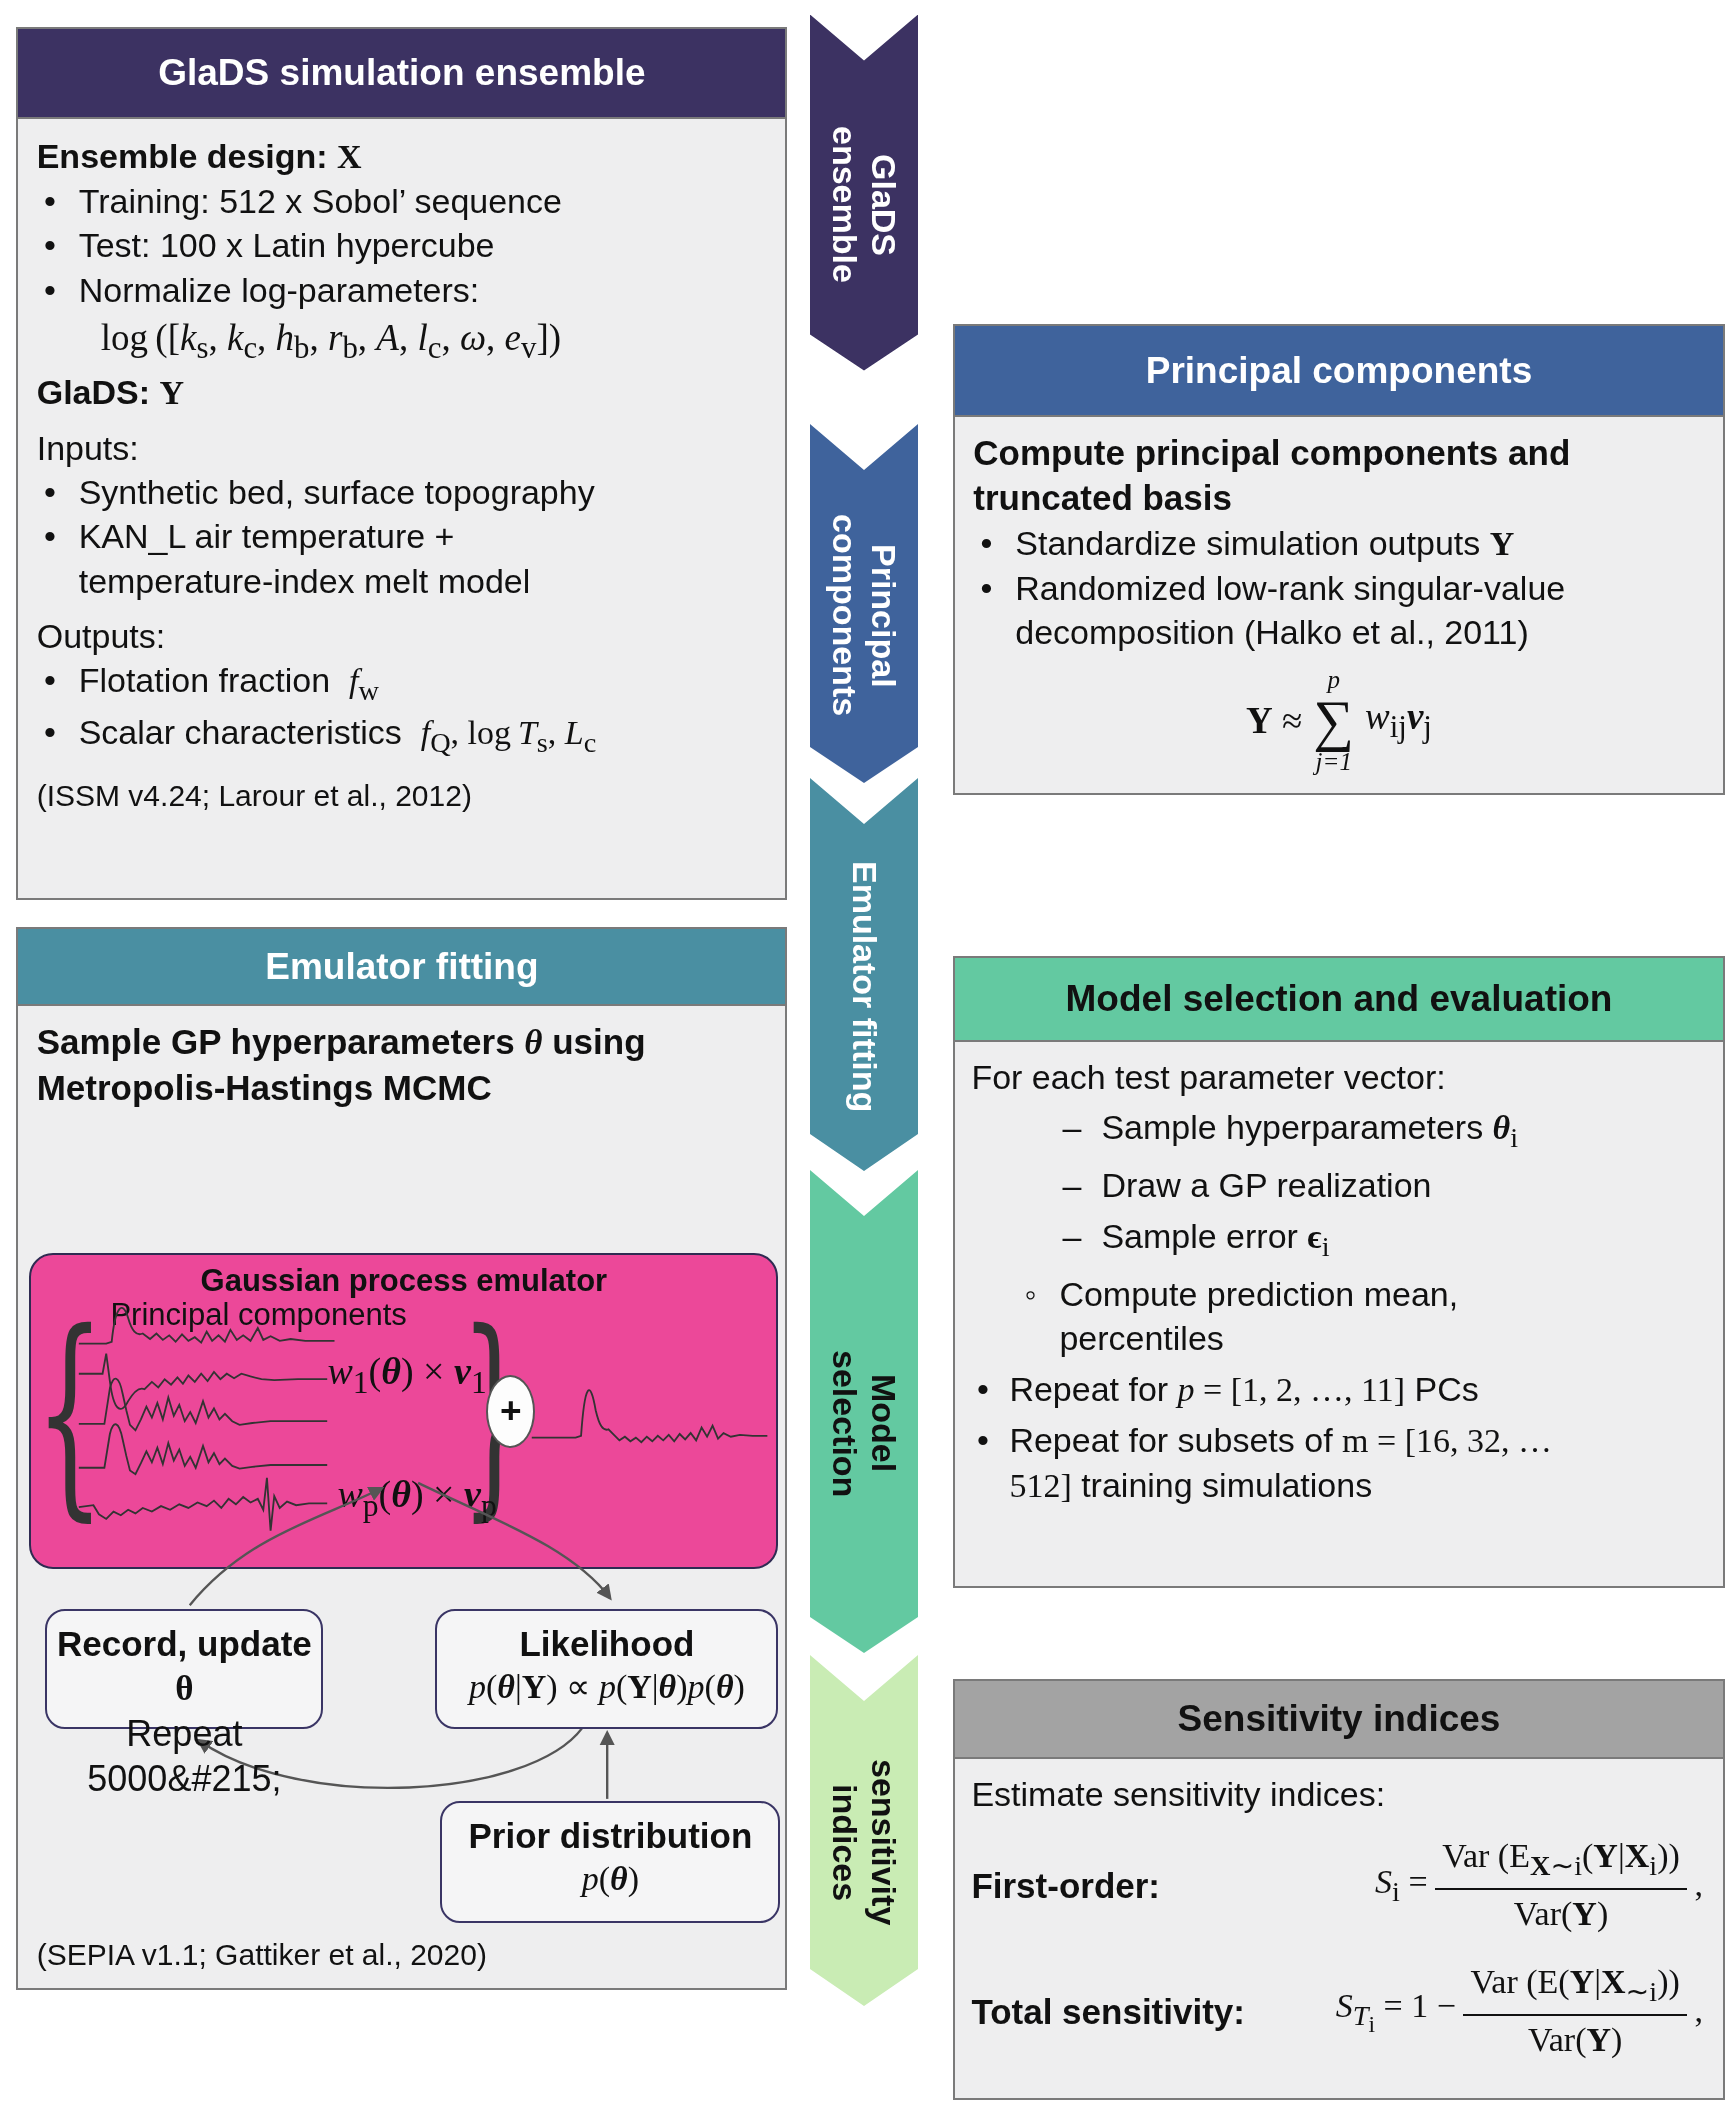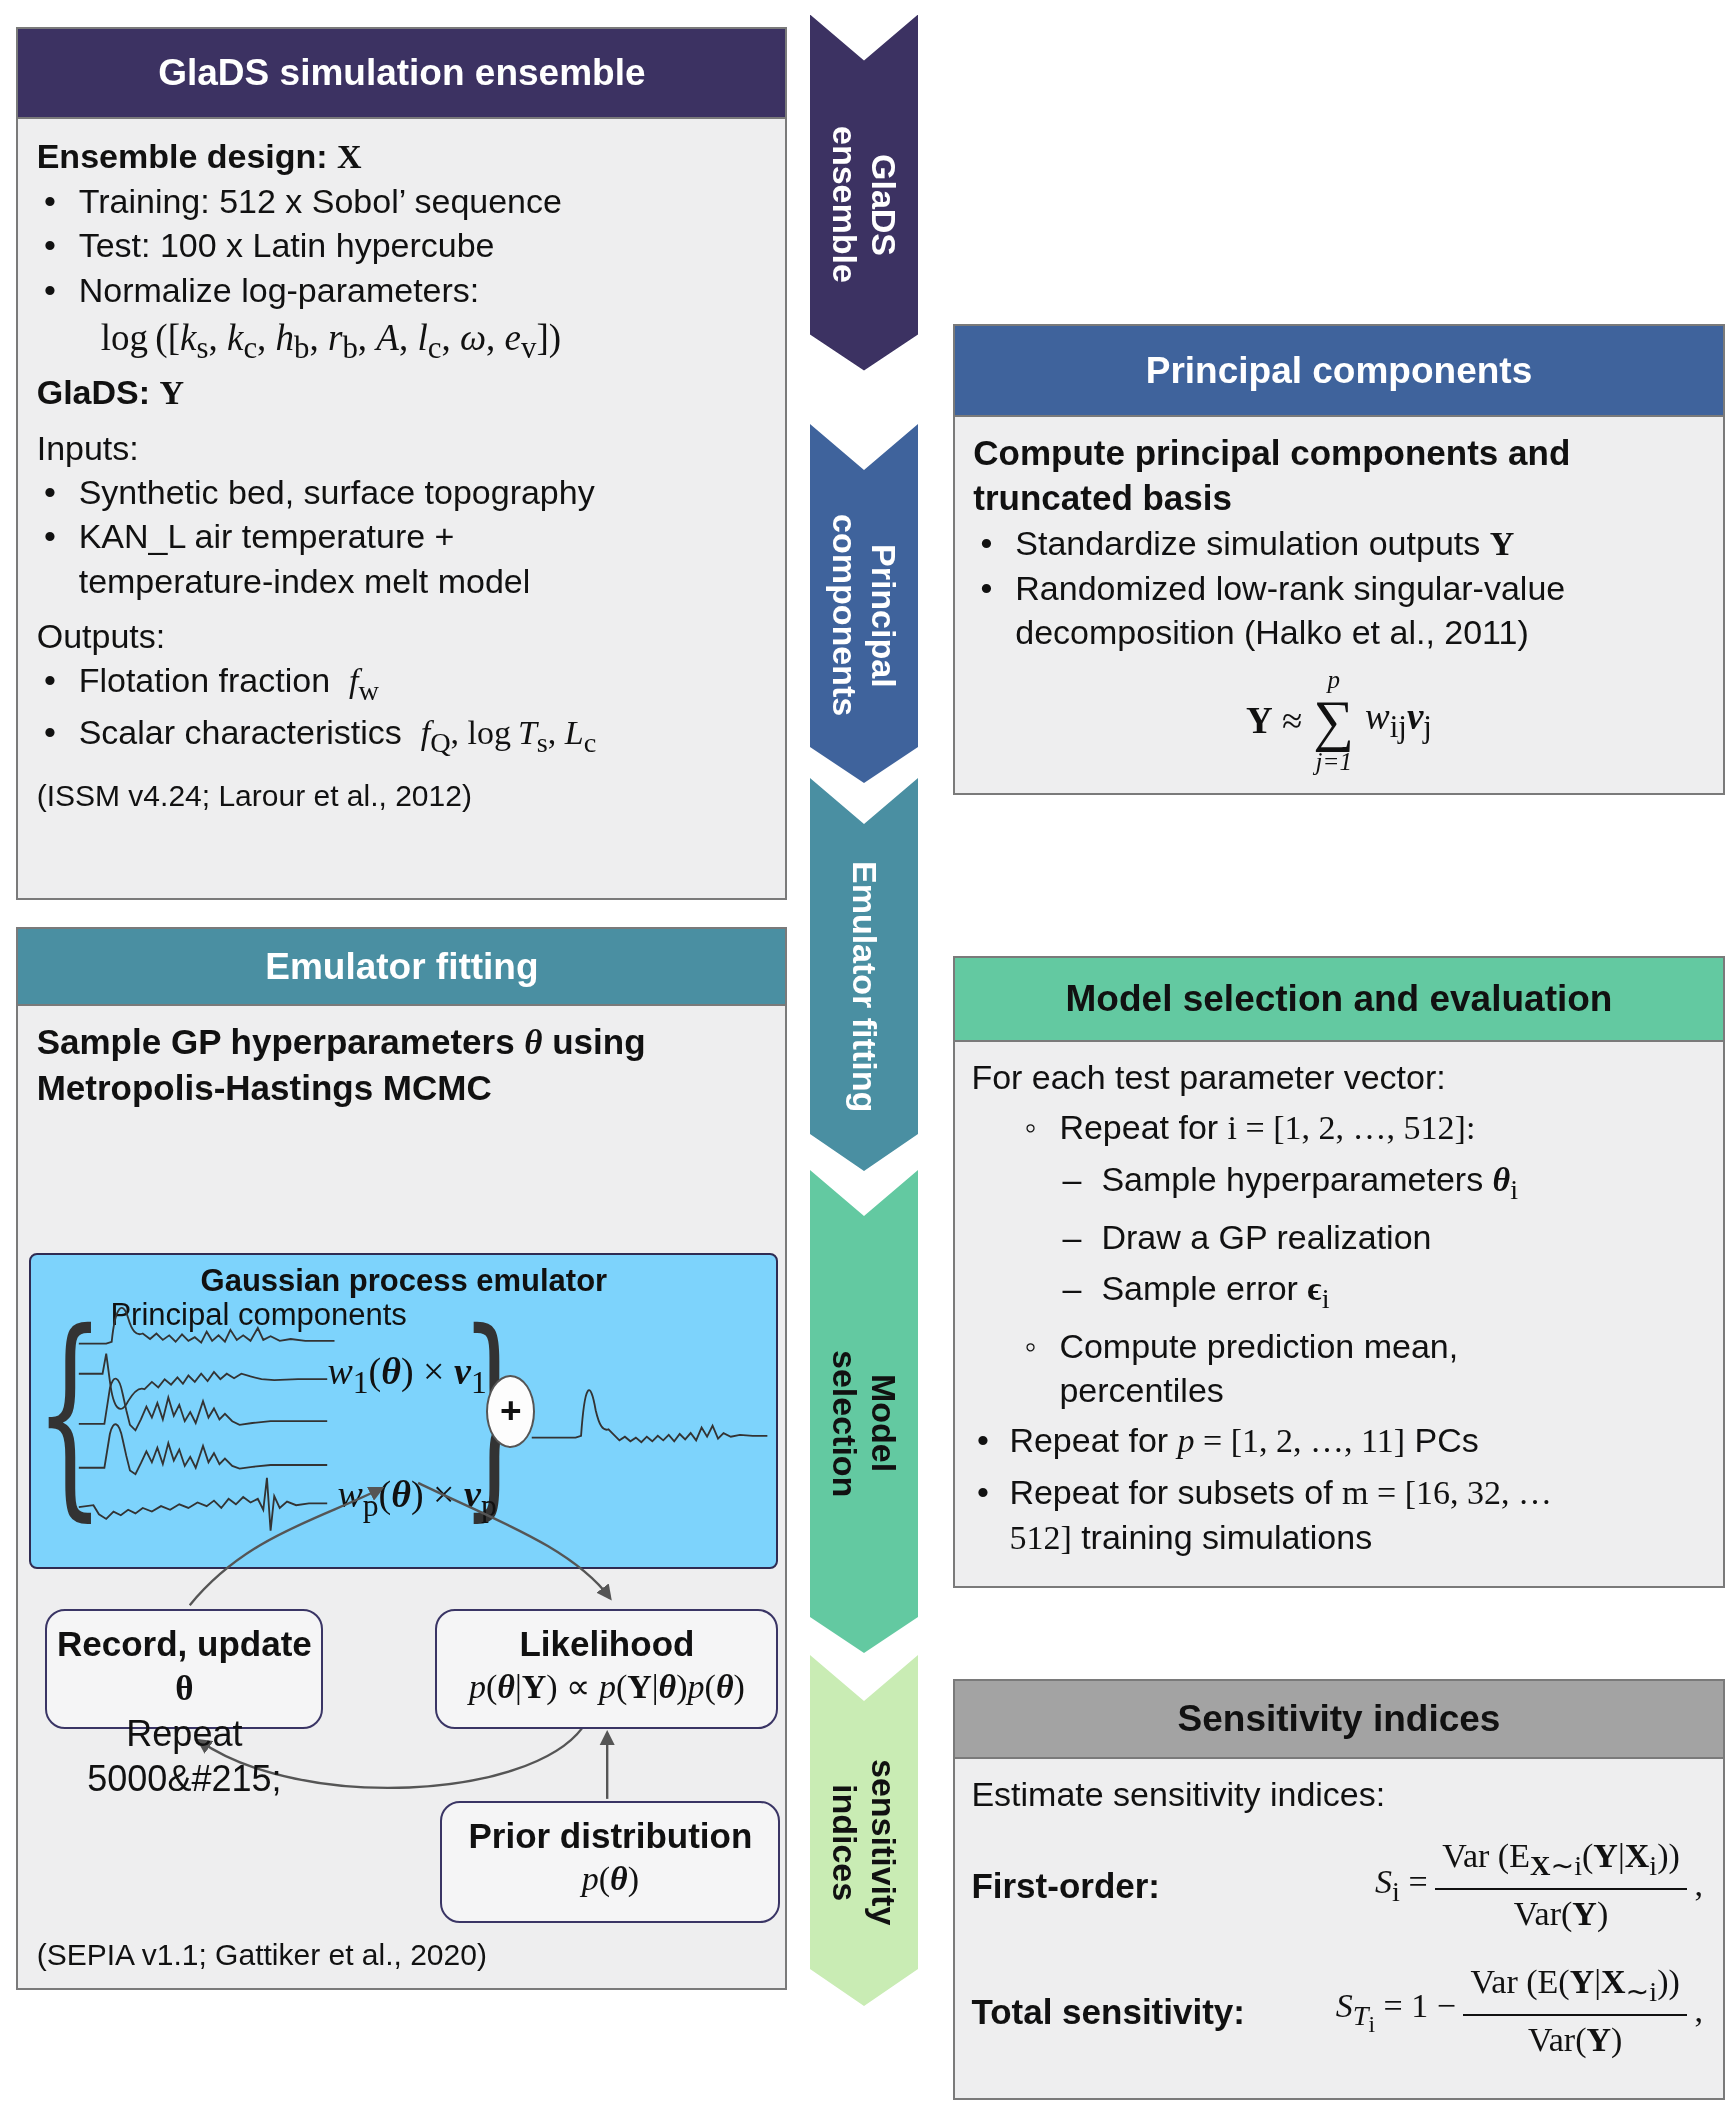--- a/index.html
+++ b/index.html
@@ -23,22 +23,22 @@
   .srf{font-family:"Liberation Serif", serif;}
   .mbf{font-family:"Liberation Serif", serif;font-weight:bold;}
   .thb{font-family:"Liberation Serif", serif;font-weight:bold;font-style:italic;}
 
   
   .chev{position:absolute;left:810px;width:108px;display:flex;align-items:center;justify-content:center;}
   .chev-label{writing-mode:vertical-rl;text-align:center;font-weight:bold;font-size:34px;
               line-height:1.15;padding-top:24px;}
 
   
-  #gp-box{position:absolute;left:11px;top:247px;width:749px;height:316px;background:#7dd3fc;
-          border:2.7px solid #2f2b52;border-radius:8px;box-sizing:border-box;}
+  #gp-box{position:absolute;left:11px;top:247px;width:749px;height:316px;background:#ec4899;
+          border:2.7px solid #2f2b52;border-radius:24px;box-sizing:border-box;}
   #gp-title{position:absolute;top:5.5px;left:0;width:100%;text-align:center;font-size:31px;font-weight:bold;}
   #gp-sub{position:absolute;top:40px;left:79px;font-size:31px;}
   .gp-wlabel{position:absolute;font-family:"Liberation Serif", serif;font-size:38px;}
   .brace{position:absolute;font-family:"DejaVu Serif", serif;font-size:219px;line-height:215px;
          color:#333;transform:scaleX(.5);transform-origin:left center;}
   #plus-circle{position:absolute;left:455px;top:120px;width:49px;height:73px;border-radius:50%;
                background:#fdfdfd;border:2.3px solid #555;box-sizing:border-box;
                display:flex;align-items:center;justify-content:center;font-size:37px;font-weight:bold;}
 
   
@@ -218,21 +218,20 @@
       </div>
     </div>
   </div>
 
   <div class="panel" style="left:953px;top:956px;width:772px;height:632px;">
     <div class="panel-header hdr-black" style="height:84px;background:#63c9a1;">
       <span>Model selection and evaluation</span>
     </div>
     <div class="panel-body" style="padding:12.8px 16.4px;">
       <div class="plain">For each test parameter vector:</div>
-      <div class="ms-line circ">Repeat for <span class="srf">i = [1, 2, …, 512]:</span></div>
       <div class="ms-line dash">Sample hyperparameters <span class="srf"><b><i>θ</i></b><sub>i</sub></span></div>
       <div class="ms-line dash">Draw a GP realization</div>
       <div class="ms-line dash">Sample error <span class="srf"><b>ϵ</b><sub>i</sub></span></div>
       <div class="ms-line circ">Compute prediction mean,<br>percentiles</div>
       <div class="ms-line bull">Repeat for <span class="srf"><i>p</i> = [1, 2, …, 11]</span> PCs</div>
       <div class="ms-line bull">Repeat for subsets of <span class="srf">m = [16, 32, …</span><br><span class="srf">512]</span> training simulations</div>
     </div>
   </div>
 
   <div class="panel" style="left:953px;top:1679px;width:772px;height:421px;">

